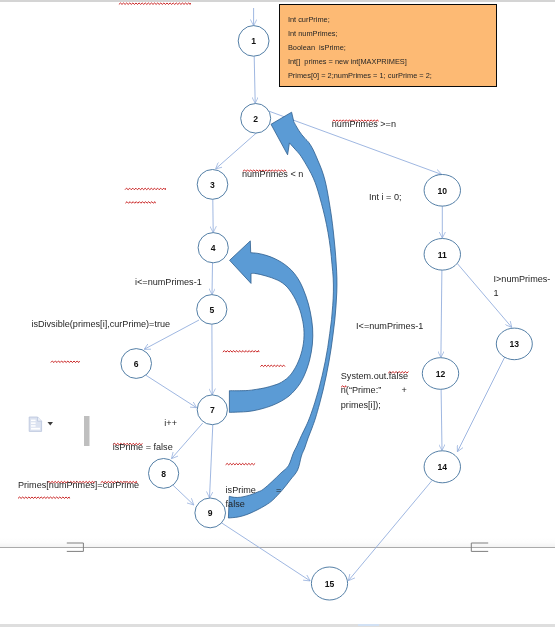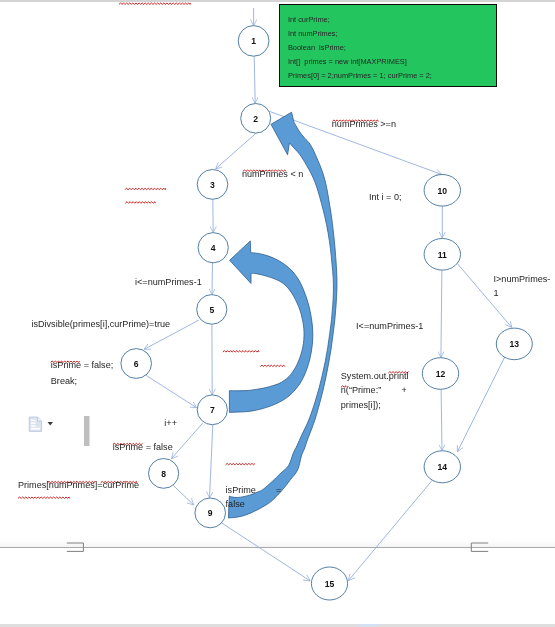--- a/index.html
+++ b/index.html
@@ -8,21 +8,21 @@
        font-family:"Liberation Sans",sans-serif;}
   .page{position:absolute;left:0;top:0;width:555px;height:627px;background:#fff;}
   svg.layer{position:absolute;left:0;top:0;width:555px;height:627px;overflow:visible;}
   .topbar{position:absolute;left:0;top:0;width:555px;height:2px;background:#d4d4d4;}
   .botbar{position:absolute;left:0;top:623.5px;width:555px;height:3.5px;background:#dedede;}
   .botsel{position:absolute;left:358px;top:623.5px;width:21px;height:2.2px;background:#d2e1f4;}
   .pbshade{position:absolute;left:0;top:537px;width:555px;height:11px;
            background:linear-gradient(to bottom,#ffffff 0%,#fcfcfc 50%,#f1f1f1 100%);}
   .pagebreak{position:absolute;left:0;top:547.2px;width:555px;height:1.2px;background:#aaaaaa;}
   .codebox{position:absolute;left:279.4px;top:4.2px;width:218px;height:83px;border:1.5px solid #0a0a0a;
-           background:#22c55e;box-sizing:border-box;}
+           background:#fdba74;box-sizing:border-box;}
   .codebox .ln{position:absolute;left:7.5px;font-size:7.4px;color:#262626;white-space:pre;}
   .lbl{position:absolute;font-size:9.1px;color:#1f1f1f;white-space:pre;margin-top:10px;}
   .lbl .row{display:block;white-space:pre;position:relative;}
 </style>
 </head>
 <body>
 
 <div class="page">
 <div class="topbar"></div>
 <div class="pbshade"></div>
@@ -159,24 +159,23 @@
 </svg>
 <div class="codebox">
 <div class="ln" style="top:10.0px">Int curPrime;</div>
 <div class="ln" style="top:23.6px">Int numPrimes;</div>
 <div class="ln" style="top:37.4px">Boolean  isPrime;</div>
 <div class="ln" style="top:51.4px">Int[]  primes = new int[MAXPRIMES]</div>
 <div class="ln" style="top:65.6px">Primes[0] = 2;numPrimes = 1; curPrime = 2;</div>
 </div>
 <div class="lbl" style="left:135.0px;top:266.1px;line-height:13.7px"><span class="row">i&lt;=numPrimes-1</span></div>
 <div class="lbl" style="left:31.4px;top:308.3px;line-height:13.7px"><span class="row">isDivsible(primes[i],curPrime)=true</span></div>
-<div class="lbl" style="left:50.8px;top:347.8px;line-height:15.9px"><span class="row">isPrime = false;</span><span class="row">Break;</span></div>
 <div class="lbl" style="left:164.3px;top:406.8px;line-height:13.7px"><span class="row">i++</span></div>
 <div class="lbl" style="left:112.8px;top:431.2px;line-height:13.7px"><span class="row">isPrime = false</span></div>
 <div class="lbl" style="left:18.0px;top:468.3px;line-height:15.6px"><span class="row">Primes[numPrimes]=curPrime</span></div>
 <div class="lbl" style="left:225.6px;top:473px;line-height:14.2px"><span class="row">isPrime        =</span><span class="row">false</span></div>
 <div class="lbl" style="left:331.8px;top:107.8px;line-height:13.7px"><span class="row">numPrimes &gt;=n</span></div>
 <div class="lbl" style="left:241.9px;top:157.8px;line-height:13.7px"><span class="row">numPrimes &lt; n</span></div>
 <div class="lbl" style="left:368.9px;top:181.2px;line-height:13.7px"><span class="row">Int i = 0;</span></div>
 <div class="lbl" style="left:493.5px;top:261.7px;line-height:14.1px"><span class="row">I&gt;numPrimes-</span><span class="row">1</span></div>
 <div class="lbl" style="left:356.1px;top:310.4px;line-height:13.7px"><span class="row">I&lt;=numPrimes-1</span></div>
-<div class="lbl" style="left:340.8px;top:359.2px;line-height:14.2px"><span class="row">System.out.printl</span><span class="row">n(“Prime:”        +</span><span class="row">primes[i]);</span></div>
+<div class="lbl" style="left:340.8px;top:359.2px;line-height:14.2px"><span class="row">System.out.false</span><span class="row">n(“Prime:”        +</span><span class="row">primes[i]);</span></div>
 </div>
 
 </body></html>

